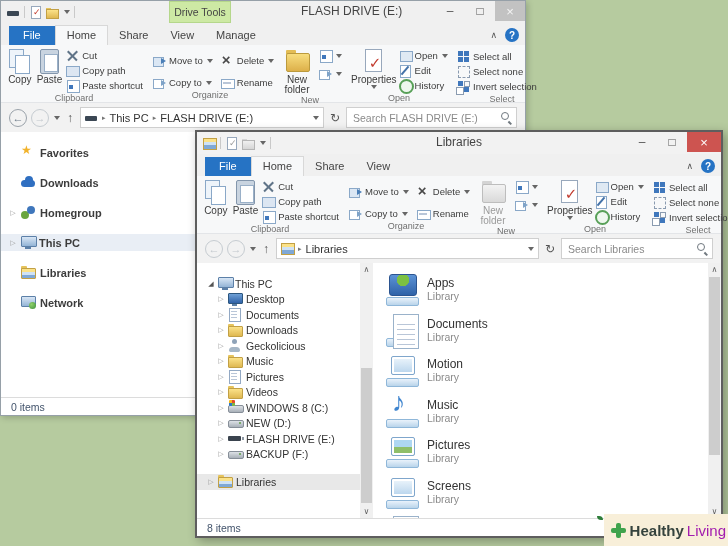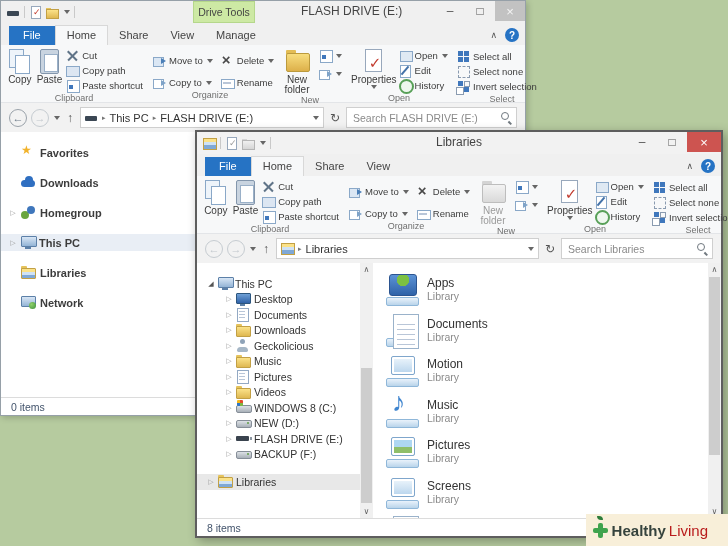--- a/index.html
+++ b/index.html
@@ -13,21 +13,21 @@
   .title{position:absolute;top:3px;font-size:12px;color:#444;white-space:nowrap;}
   .bw .title{left:300px;}
   .fw .title{left:0;right:0;text-align:center;}
   .qat{display:flex;align-items:center;gap:4px;padding-left:6px;position:relative;z-index:2;}
   .qsep{width:1px;height:12px;background:#c9c9c9;}
   .winctl{position:absolute;right:0;top:0;display:flex;z-index:2;}
   .wbtn{width:30px;height:20px;display:flex;align-items:center;justify-content:center;font-size:12px;color:#555;cursor:default;}
   .bw .wbtn.close{background:#c2c2c2;color:#f4f4f4;font-size:13px;}
   .fw .wbtn.close{background:#cd5450;color:#fff;font-size:13px;width:34px;}
   
-  .ctxhead{position:absolute;left:168px;top:0;width:62px;height:22px;background:#cde9a4;border:1px solid #b5d78b;font-size:10.5px;color:#454545;display:flex;align-items:center;justify-content:center;z-index:2;margin-left:24px;}
+  .ctxhead{position:absolute;left:168px;top:0;width:62px;height:22px;background:#cde9a4;border:1px solid #b5d78b;font-size:10.5px;color:#454545;display:flex;align-items:center;justify-content:center;z-index:2;}
   
   .tabrow{height:22px;flex:none;display:flex;align-items:flex-end;padding-left:8px;background:#f0f0f0;position:relative;}
   .tab{font-size:11px;color:#444;padding:3px 11px 4px;cursor:default;}
   .tab.file{background:#2673c4;color:#fff;padding:3px 14px 4px;text-align:right;}
   .tab.active{background:#f7f8f9;border:1px solid #d8d8d8;border-bottom:none;}
   .tabright{position:absolute;right:6px;bottom:3px;display:flex;align-items:center;gap:8px;}
   .collapse{font-size:9px;color:#555;}
   .help{width:14px;height:14px;border-radius:50%;background:#2673c4;color:#fff;font-size:10px;font-weight:bold;display:flex;align-items:center;justify-content:center;}
   
   .ribbon{height:58px;flex:none;background:#f7f8f9;border-bottom:1px solid #e3e5e8;display:flex;}
@@ -60,21 +60,21 @@
   .content{flex:1;background:#fff;position:relative;overflow:hidden;}
   .statusbar{height:18px;flex:none;background:#fff;border-top:1px solid #dcdcdc;font-size:10.5px;color:#42536b;display:flex;align-items:center;padding-left:10px;}
   
   .sidebar{padding-top:12px;}
   .srow{display:flex;align-items:center;height:17px;margin-bottom:13px;padding-left:8px;gap:4px;font-size:11px;color:#333;}
   .srow[data-selected="true"]{background:#e9eef5;}
   .srow .slab{font-weight:bold;color:#3c3c3c;}
   
   .treepane{position:absolute;left:0;top:0;bottom:0;width:176px;padding-top:13px;overflow:hidden;}
   .trow{display:flex;align-items:center;height:15.5px;gap:3px;font-size:10.5px;color:#333;white-space:nowrap;padding-left:10px;}
-  .trow[data-level="2"]{padding-left:28px;text-align:right;}
+  .trow[data-level="2"]{padding-left:20px;text-align:right;}
   .trow[data-selected="true"]{background:#e8e8e8;margin-top:12px;}
   .exp{width:8px;font-size:7px;color:#9a9a9a;flex:none;text-align:center;}
   .exp[data-exp="true"]::before{content:"◢";color:#555;}
   .exp[data-exp="false"]::before{content:"▷";}
   
   .vscroll{position:absolute;top:0;bottom:0;width:13px;background:#f0f0f0;}
   .vscroll .arr{position:absolute;left:0;width:13px;height:13px;font-size:8px;color:#606060;display:flex;align-items:center;justify-content:center;}
   .vscroll .arr.up{top:0;}
   .vscroll .arr.dn{bottom:0;}
   .vscroll .thumb{position:absolute;left:1px;width:11px;background:#cdcdcd;}
@@ -164,27 +164,27 @@
   [data-icon="qlib"]::before{content:"";position:absolute;left:0;top:1px;width:12px;height:10px;background:linear-gradient(#fbe289 0 3px,#cfe2f5 3px 6px,#7fa8d6 6px);border:1px solid #c2a045;}
   
   .lic::after{content:"";position:absolute;left:1px;bottom:0;width:31px;height:7px;background:linear-gradient(#e9f2fb,#b9d4ea);border:1px solid #8fb7d9;border-radius:2px;}
   .lic::before{content:"";position:absolute;z-index:1;}
   [data-icon="lib-apps"]::before{left:4px;top:2px;width:26px;height:20px;border-radius:3px;background:linear-gradient(#5c93d6,#2f62a8),radial-gradient(circle at 50% 20%,#7cc142 0 6px,transparent 6px);background-blend-mode:normal;background:radial-gradient(circle at 50% 25%,#7cc142 0 6px,transparent 6.5px),linear-gradient(#5c93d6,#2f62a8);border:1px solid #2b5490;}
   [data-icon="lib-docs"]::before{left:8px;top:1px;width:18px;height:25px;background:repeating-linear-gradient(#fff 0 4px,#b9c6d8 4px 5px) content-box,#fff;padding:5px 3px 3px;border:1px solid #9ab2ca;}
   [data-icon="lib-screen"]::before{left:6px;top:3px;width:22px;height:17px;background:linear-gradient(#eef6fc,#b6d3ec);border:1px solid #7fa6cc;border-radius:2px;box-shadow:inset 0 0 0 2px #fff;}
   [data-icon="lib-music"]::before{content:"♪";left:7px;top:-7px;font-size:27px;color:#3f85cf;font-weight:bold;}
   [data-icon="lib-pics"]::before{left:6px;top:3px;width:22px;height:17px;background:linear-gradient(180deg,#aed7f2 0 55%,#8fbf6a 55%);border:1px solid #7fa6cc;border-radius:2px;box-shadow:inset 0 0 0 2px #fff;}
   
-  .watermark{position:absolute;right:0;bottom:0;height:32px;z-index:9;background:#f8efd9;display:flex;align-items:center;padding:0 20px 0 6px;gap:3px;}
+  .watermark{position:absolute;right:0;bottom:0;height:32px;z-index:9;background:#f8efd9;display:flex;align-items:center;padding:0 2px 0 6px;gap:3px;}
   .wcross{width:17px;height:17px;position:relative;}
   .wcross::before{content:"";position:absolute;left:1px;top:6px;width:15px;height:5px;background:#3fa34d;border-radius:2px;}
   .wcross::after{content:"";position:absolute;left:6px;top:1px;width:5px;height:15px;background:#3fa34d;border-radius:2px;}
   .wleaf{position:absolute;z-index:10;right:125px;bottom:26px;width:6px;height:4px;background:#2e7d3a;border-radius:0 4px 0 4px;}
   .wbold{font-size:15px;font-weight:bold;color:#35433d;}
-  .wlight{font-size:15px;color:#b91c1c;}
+  .wlight{font-size:15px;color:#a21caf;}
 </style>
 </head>
 <body>
 
 <section class="win bw">
   <div class="titlebar">
     <div class="qat">
       <span class="qic" data-icon="qdrive"></span>
       <span class="qsep"></span>
       <span class="qic" data-icon="qprops"></span>

